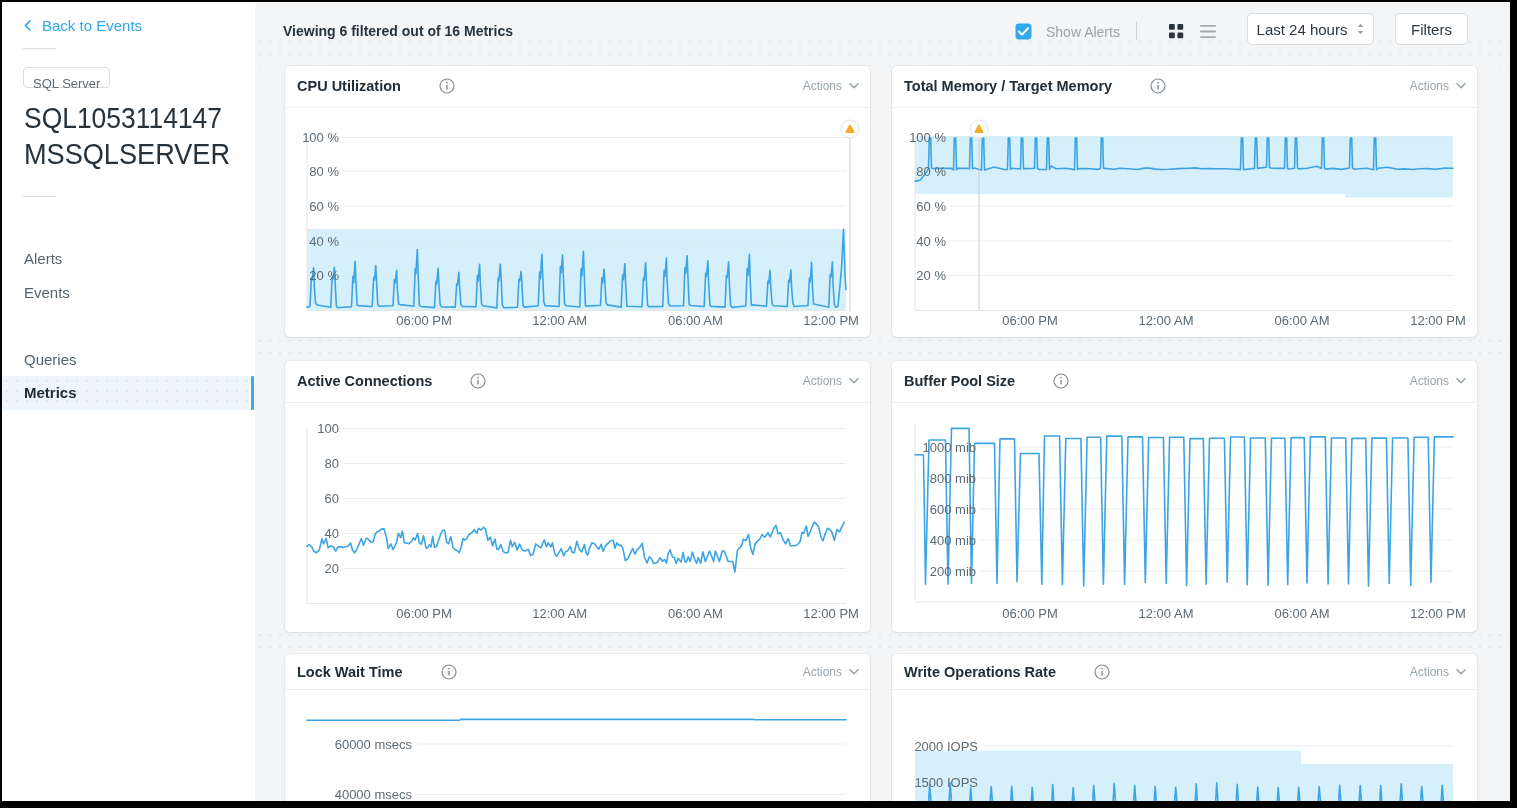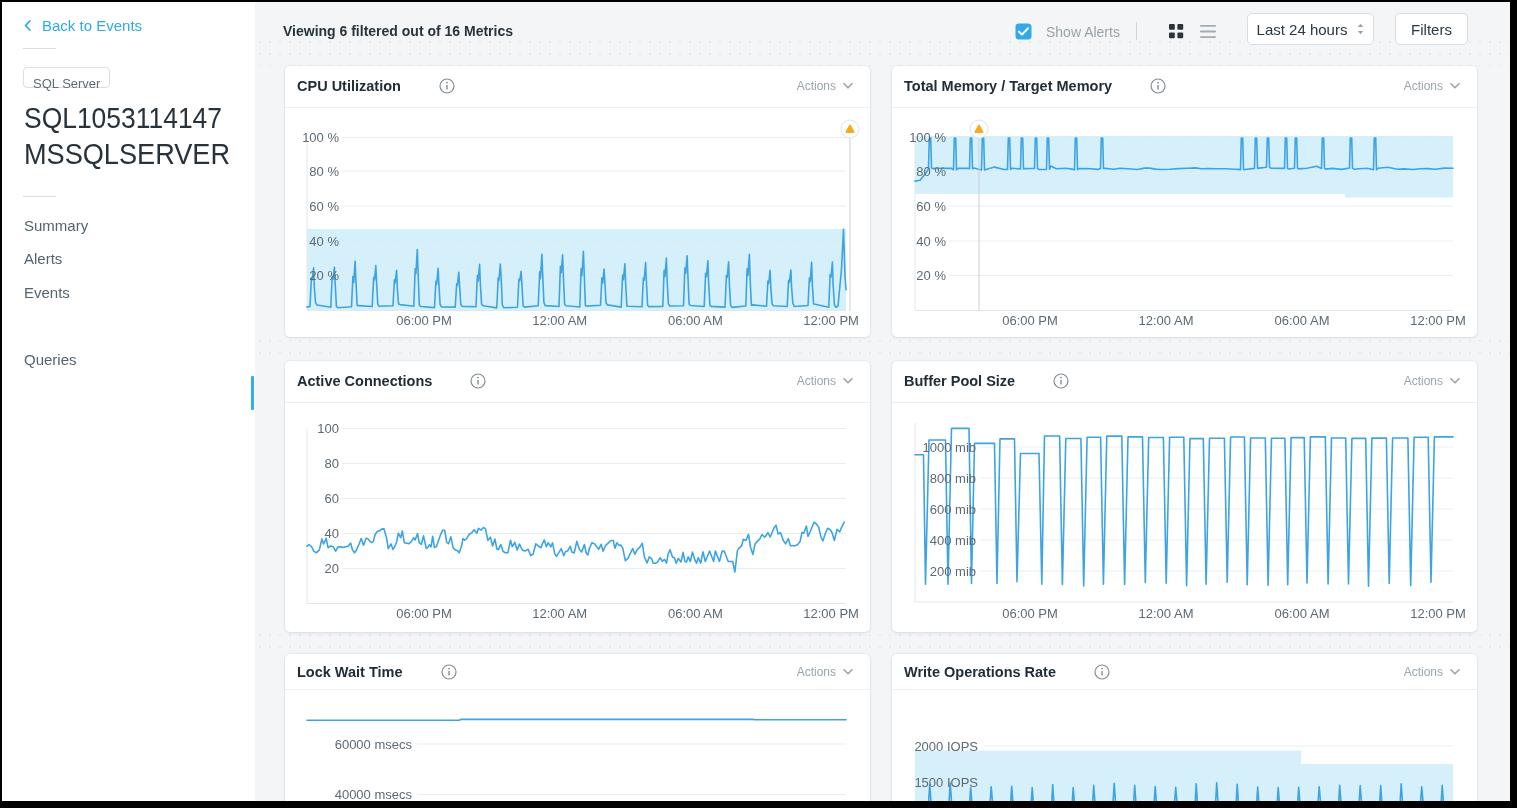--- a/index.html
+++ b/index.html
@@ -11,21 +11,21 @@
 .sdiv { position:absolute; left:21px; width:33px; border-top:1px solid #d8dde0; }
 .chip { position:absolute; left:21px; top:65px; height:21px; padding:6px 9px; border:1px solid #d9dee2; border-radius:4px;
   color:#5d6b74; font-size:13px; line-height:19px; background:#fff; }
 .nav { position:absolute; left:0; width:252px; height:34px; line-height:34px; padding-left:22px; color:#54646e; font-size:15px; }
 .nav.sel { color:#222e37; font-weight:bold; background:#eef6fc;
   background-image: radial-gradient(circle, #d9ecf8 1px, rgba(0,0,0,0) 1.2px); background-size: 10px 10px; width:247.5px; }
 .selbar { position:absolute; left:248.5px; width:3px; height:34px; background:#38adee; border-radius:1px; }
 .tbar-title { position:absolute; left:281px; top:21px; font-size:14px; font-weight:bold; color:#28343d; }
 .gray { color:#98a3aa; }
 .card { position:absolute; width:585px; background:#fff; border-radius:5px; box-shadow:0 1px 3px rgba(40,55,70,.10), 0 0 0 1px rgba(40,55,70,.04); }
-.chead { position:absolute; left:0; top:0; width:100%; height:41.5px; border-bottom:1px solid #edf0f2; display:flex; align-items:center; padding:0 17px 0 12px;gap:31px; }
+.chead { position:absolute; left:0; top:0; width:100%; height:41.5px; border-bottom:1px solid #edf0f2; display:flex; align-items:center; padding:0 11px 0 12px;gap:31px; }
 .ctitle { font-size:14.5px; font-weight:bold; color:#222e37; }
 .info { margin-left:7px; }
 .actions { margin-left:auto; font-size:12px; color:#9aa5ac; display:flex; align-items:center; }
 .chart { position:absolute; left:0; top:0; }
 .btn { position:absolute; height:32px; background:#fff; border:1px solid #d8dde1; border-radius:5px; font-size:15px;
   color:#2b3741; display:flex; align-items:center; justify-content:center; }
 </style></head><body>
 <div id="app">
 <div class="dotband" style="top:34px;height:30px"></div>
     <div class="dotband" style="top:333px;height:26px"></div>
@@ -235,18 +235,18 @@
 <path d="M5.8 1 L1.5 5.5 L5.8 10" fill="none" stroke="#2ea9ea" stroke-width="1.8" stroke-linecap="round" stroke-linejoin="round"></path>
       </svg>
       <div class="back">Back to Events</div>
       <div class="sdiv" style="top:46px"></div>
       <div class="chip">SQL Server</div>
       <svg style="position:absolute;left:22px;top:96px" width="215" height="72" viewBox="0 0 215 72">
 <text x="0" y="30" font-size="30" fill="#27323b" textLength="198" lengthAdjust="spacingAndGlyphs">SQL1053114147</text>
 <text x="0" y="65.5" font-size="30" fill="#27323b" textLength="206" lengthAdjust="spacingAndGlyphs">MSSQLSERVER</text>
       </svg>
       <div class="sdiv" style="top:194px"></div>
-      <div class="nav" style="top:207px">Summary</div>
       <div class="nav" style="top:240.4px">Alerts</div>
       <div class="nav" style="top:273.8px">Events</div>
       <div class="nav" style="top:340.6px">Queries</div>
+      <div class="nav sel" style="top:374px">Metrics</div>
       <div class="selbar" style="top:374px"></div>
     </div>
   </div>
 </body></html>

